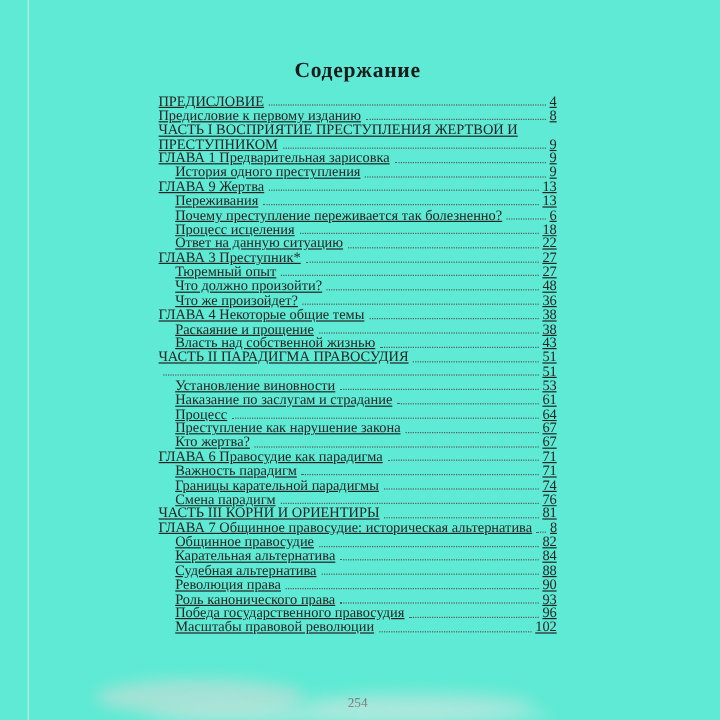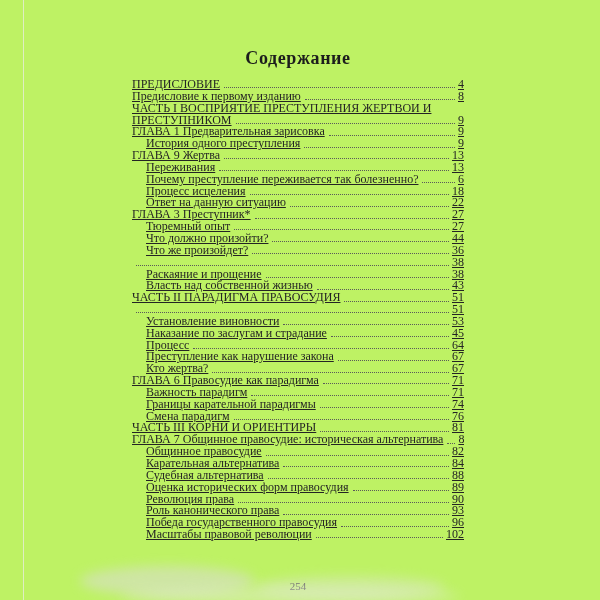--- a/index.html
+++ b/index.html
@@ -5,21 +5,21 @@
   html, body {
     margin: 0;
     padding: 0;
     background: #ffffff;
   }
   .page {
     position: relative;
     width: 600px;
     height: 600px;
     overflow: hidden;
-    background: #bef264;
+    background: #5eead4;
     font-family: "Liberation Serif", "DejaVu Serif", serif;
     color: #242424;
   }
   .doc-title {
     position: absolute;
     top: 48px;
     left: 132px;
     width: 332px;
     text-align: center;
     font-size: 18px;
@@ -152,28 +152,29 @@
     <span class="toc-page">27</span>
   </div>
       <div class="toc-row indent-1">
     <span class="toc-text">Тюремный опыт</span>
     <span class="leader"></span>
     <span class="toc-page">27</span>
   </div>
       <div class="toc-row indent-1">
     <span class="toc-text">Что должно произойти?</span>
     <span class="leader"></span>
-    <span class="toc-page">44</span>
+    <span class="toc-page">48</span>
   </div>
       <div class="toc-row indent-1">
     <span class="toc-text">Что же произойдет?</span>
     <span class="leader"></span>
     <span class="toc-page">36</span>
   </div>
       <div class="toc-row">
+    <span class="toc-text">ГЛАВА 4 Некоторые общие темы</span>
     <span class="leader"></span>
     <span class="toc-page">38</span>
   </div>
       <div class="toc-row indent-1">
     <span class="toc-text">Раскаяние и прощение</span>
     <span class="leader"></span>
     <span class="toc-page">38</span>
   </div>
       <div class="toc-row indent-1">
     <span class="toc-text">Власть над собственной жизнью</span>
@@ -190,21 +191,21 @@
     <span class="toc-page">51</span>
   </div>
       <div class="toc-row indent-1">
     <span class="toc-text">Установление виновности</span>
     <span class="leader"></span>
     <span class="toc-page">53</span>
   </div>
       <div class="toc-row indent-1">
     <span class="toc-text">Наказание по заслугам и страдание</span>
     <span class="leader"></span>
-    <span class="toc-page">45</span>
+    <span class="toc-page">61</span>
   </div>
       <div class="toc-row indent-1">
     <span class="toc-text">Процесс</span>
     <span class="leader"></span>
     <span class="toc-page">64</span>
   </div>
       <div class="toc-row indent-1">
     <span class="toc-text">Преступление как нарушение закона</span>
     <span class="leader"></span>
     <span class="toc-page">67</span>
@@ -251,25 +252,20 @@
   </div>
       <div class="toc-row indent-1">
     <span class="toc-text">Карательная альтернатива</span>
     <span class="leader"></span>
     <span class="toc-page">84</span>
   </div>
       <div class="toc-row indent-1">
     <span class="toc-text">Судебная альтернатива</span>
     <span class="leader"></span>
     <span class="toc-page">88</span>
-  </div>
-      <div class="toc-row indent-1">
-    <span class="toc-text">Оценка исторических форм правосудия</span>
-    <span class="leader"></span>
-    <span class="toc-page">89</span>
   </div>
       <div class="toc-row indent-1">
     <span class="toc-text">Революция права</span>
     <span class="leader"></span>
     <span class="toc-page">90</span>
   </div>
       <div class="toc-row indent-1">
     <span class="toc-text">Роль канонического права</span>
     <span class="leader"></span>
     <span class="toc-page">93</span>

